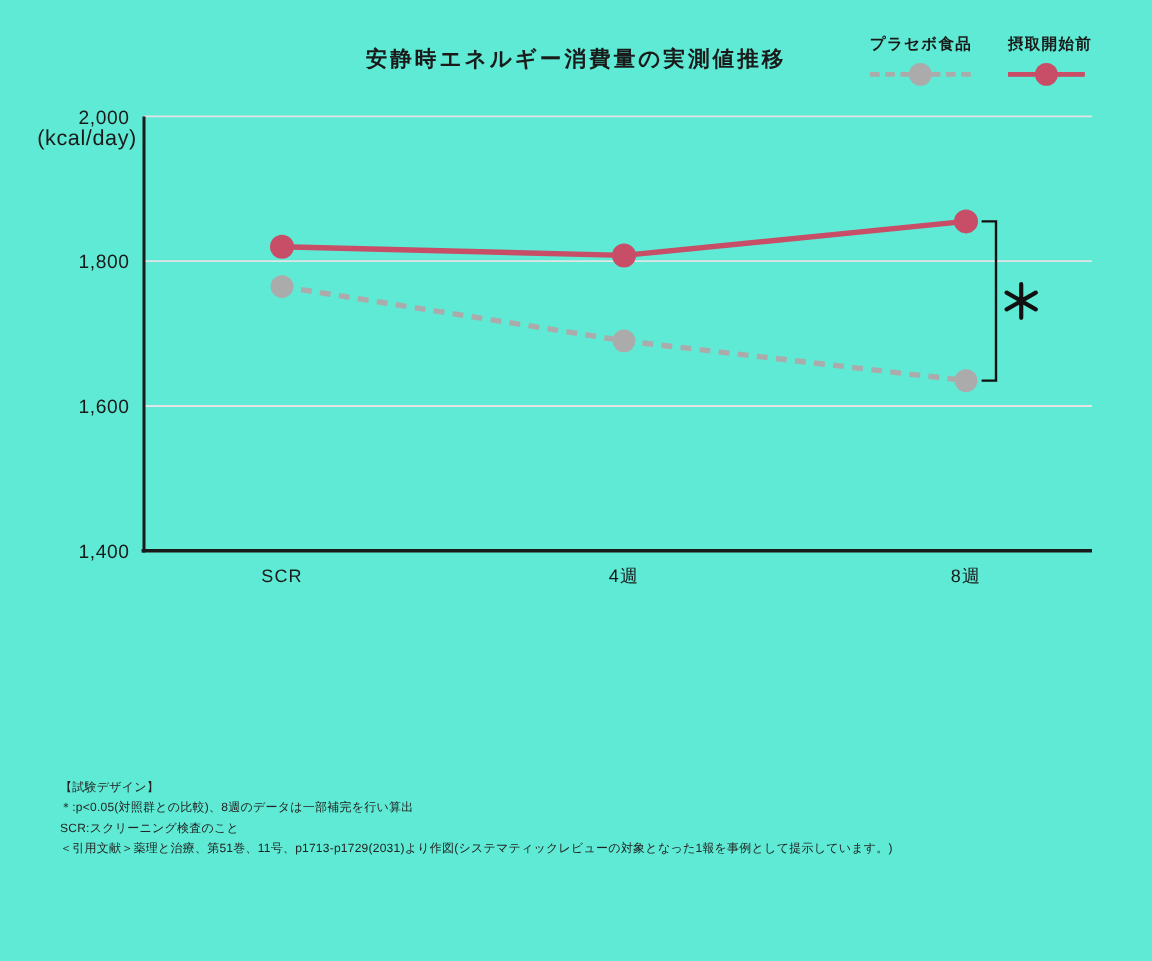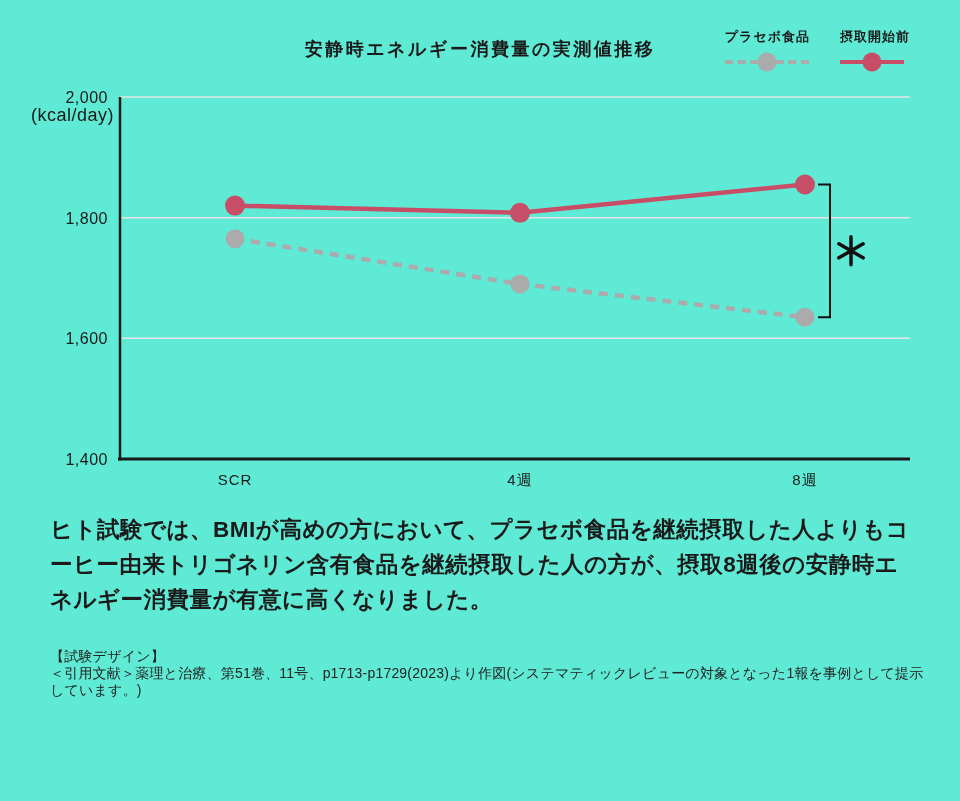--- a/index.html
+++ b/index.html
@@ -19,21 +19,21 @@
   .solid{border-top-style:solid;}
   .legend-dot{position:absolute;left:50%;top:10px;width:19px;height:19px;border-radius:50%;
               transform:translate(-50%,-50%);background:#999;}
   .chart{position:absolute;top:88px;left:0;}
   svg text{font-family:"Liberation Sans","DejaVu Sans",sans-serif;fill:#1a1a1a;}
   .ytick{font-size:16px;letter-spacing:.5px;}
   .xtick{font-size:15px;letter-spacing:1px;}
   .desc{position:absolute;top:512px;left:50px;width:862px;margin:0;
         font-size:22.5px;font-weight:600;line-height:35px;letter-spacing:.5px;}
   .notes{position:absolute;top:648px;left:50px;width:880px;
-         font-size:14px;line-height:17px;letter-spacing:.2px;color:#222;}
+         font-size:10px;line-height:17px;letter-spacing:.2px;color:#222;}
   .notes .note-heading{font-weight:400;}
 </style>
 </head>
 <body>
 
 <div class="page">
 
   <div class="title">安静時エネルギー消費量の実測値推移</div>
   <div class="unit">(kcal/day)</div>
 
@@ -72,22 +72,23 @@
       <circle cx="520" cy="196.03333333333333" r="9.5" fill="#ababab"></circle>
       <circle cx="805" cy="229.21666666666667" r="9.5" fill="#ababab"></circle>
       <polyline points="235,117.6 520,124.84 805,96.48333333333333" fill="none" stroke="#c84d66" stroke-width="4.5"></polyline>
       <circle cx="235" cy="117.6" r="10" fill="#c84d66"></circle>
       <circle cx="520" cy="124.84" r="10" fill="#c84d66"></circle>
       <circle cx="805" cy="96.48333333333333" r="10" fill="#c84d66"></circle>
       <path d="M818 96.48333333333333 H830 V229.21666666666667 H818" fill="none" stroke="#111" stroke-width="2"></path>
       <path d="M851 148.85 V176.85 M838.876 155.85 L863.124 169.85 M838.876 169.85 L863.124 155.85" stroke="#111" stroke-width="3.5" stroke-linecap="round" fill="none"></path>
     </svg>
 
-  <p class="desc">ヒト試験では、BMIが高めの方において、プラセボ食品を継続摂取した人よりもコーヒー由来トリゴネリン含有食品を継続摂取した人の方が、摂取8週後の安静時エネルギー消費量が有意に高くなりました。</p>
 
   <div class="notes">
     <div class="note-heading">【試験デザイン】</div>
     <div>
-        <div>＜引用文献＞薬理と治療、第51巻、11号、p1713-p1729(2023)より作図(システマティックレビューの対象となった1報を事例として提示しています。)</div>
+        <div>＊:p&lt;0.05(対照群との比較)、8週のデータは一部補完を行い算出</div>
+        <div>SCR:スクリーニング検査のこと</div>
+        <div>＜引用文献＞薬理と治療、第51巻、11号、p1713-p1729(2031)より作図(システマティックレビューの対象となった1報を事例として提示しています。)</div>
       </div>
   </div>
 
 </div>
 
 </body></html>

